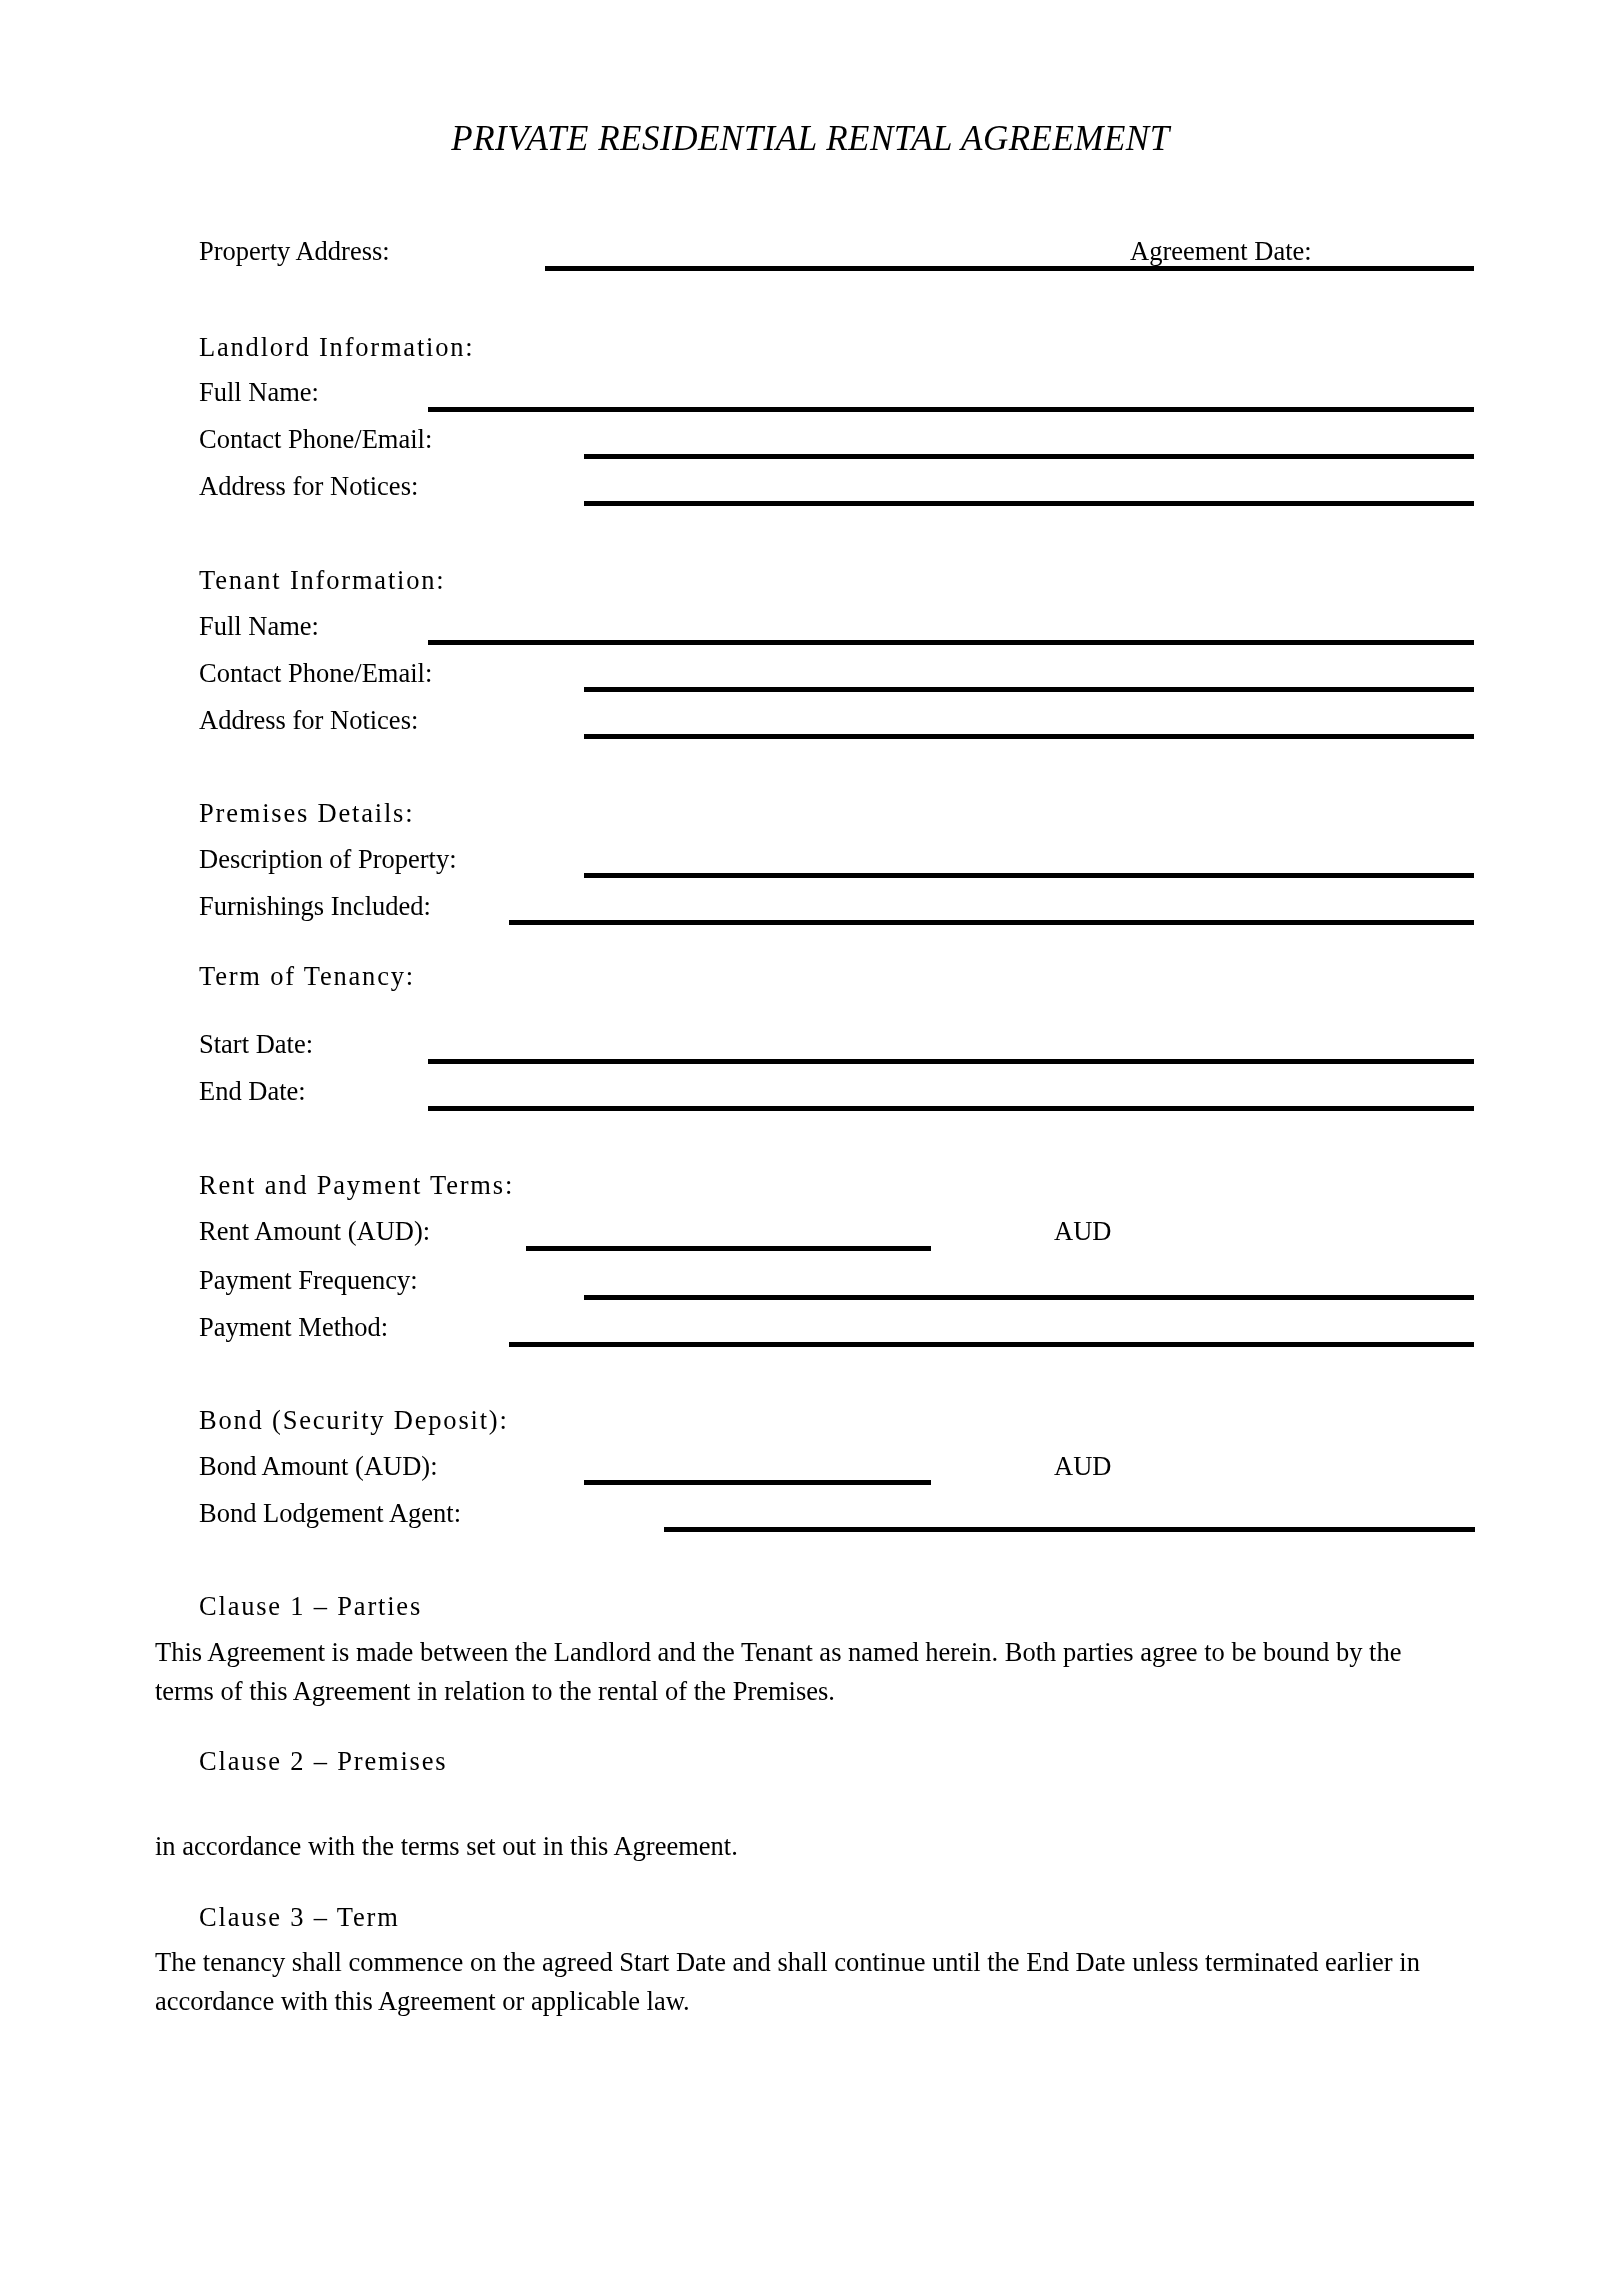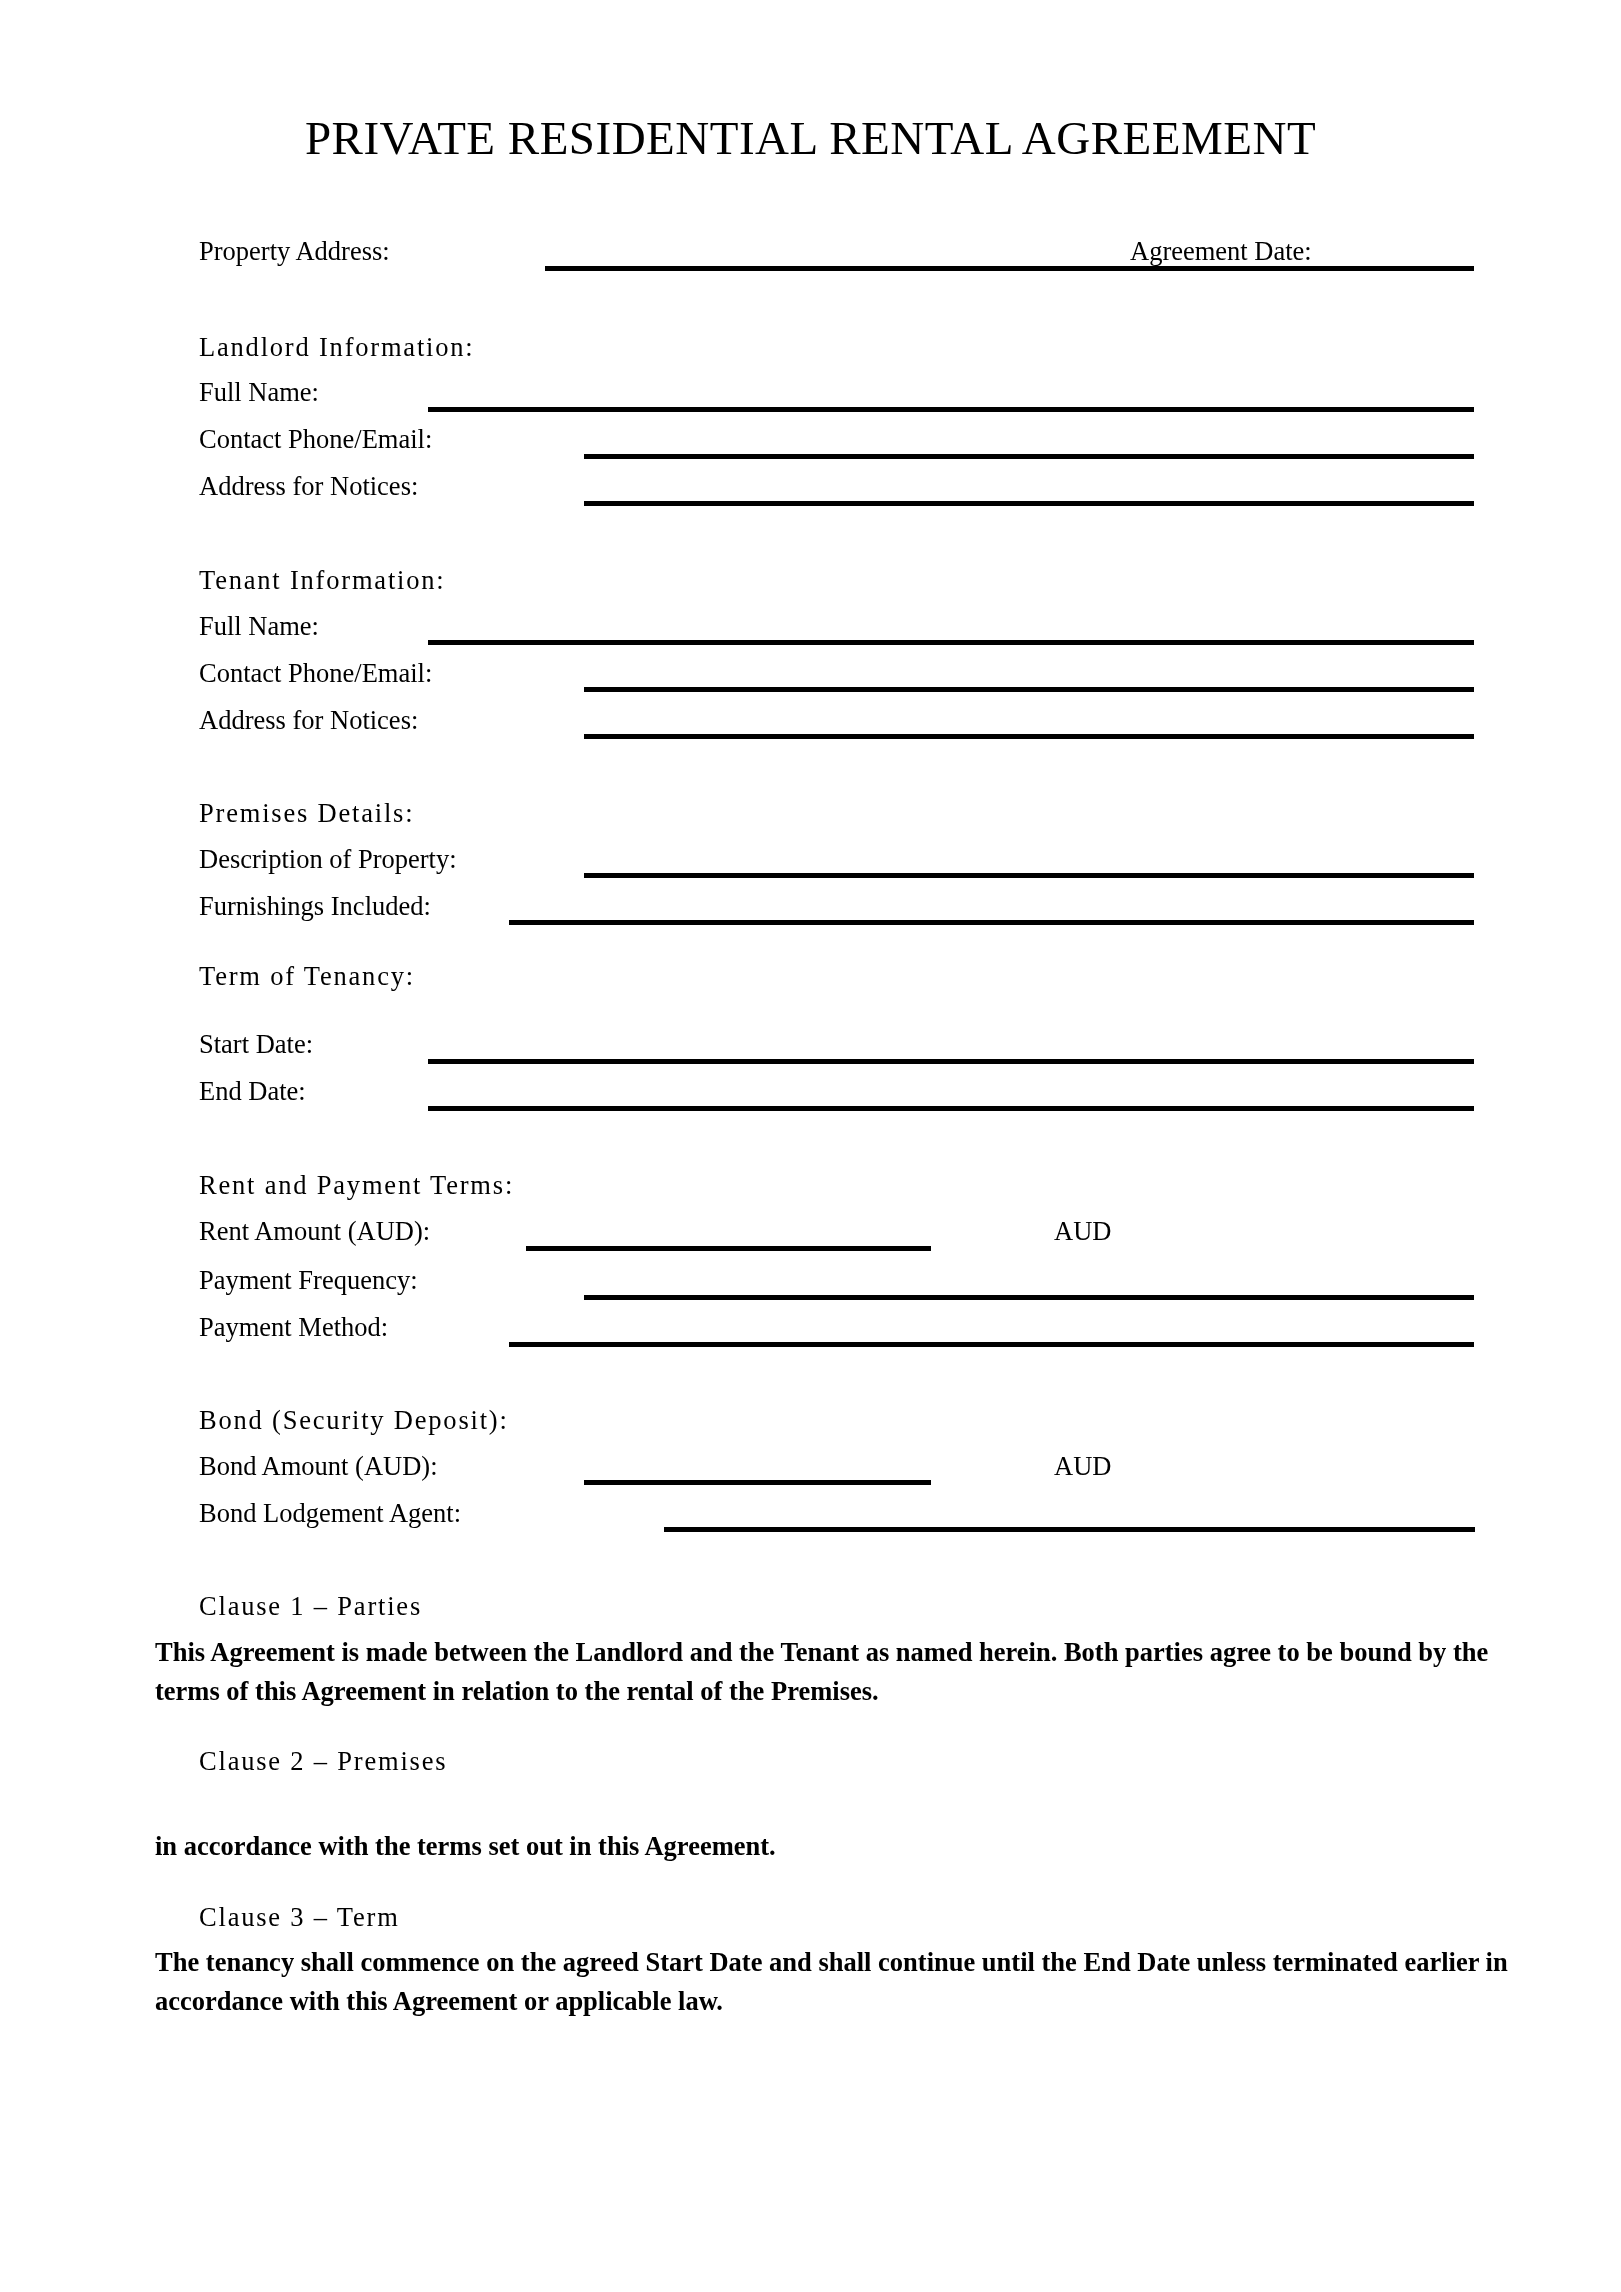--- a/index.html
+++ b/index.html
@@ -11,24 +11,25 @@
     font-family:"Liberation Serif", serif;
     color:#000000;
     overflow:hidden;
   }
   .title{
     position:absolute;
     top:119px;
     left:0;
     width:100%;
     text-align:center;
-    font-size:47px;
+    font-size:35px;
     line-height:39px;
     letter-spacing:0.5px;
     white-space:nowrap;
+    font-style:italic;
   }
   .lbl{
     position:absolute;
     left:155px;
     font-size:26.5px;
     line-height:33px;
     white-space:nowrap;
     margin-left:44px;
   }
   .heading{
@@ -38,21 +39,20 @@
     position:absolute;
     height:4.9px;
     background:#000000;
   }
   .body-line{
     position:absolute;
     left:155px;
     font-size:26.5px;
     line-height:39px;
     white-space:nowrap;
-    font-weight:bold;
   }
 </style>
 </head>
 <body>
 
 <div class="page">
 
   <div class="title">PRIVATE RESIDENTIAL RENTAL AGREEMENT</div>
 
   <span class="lbl" style="top:235px">Property Address:</span>

